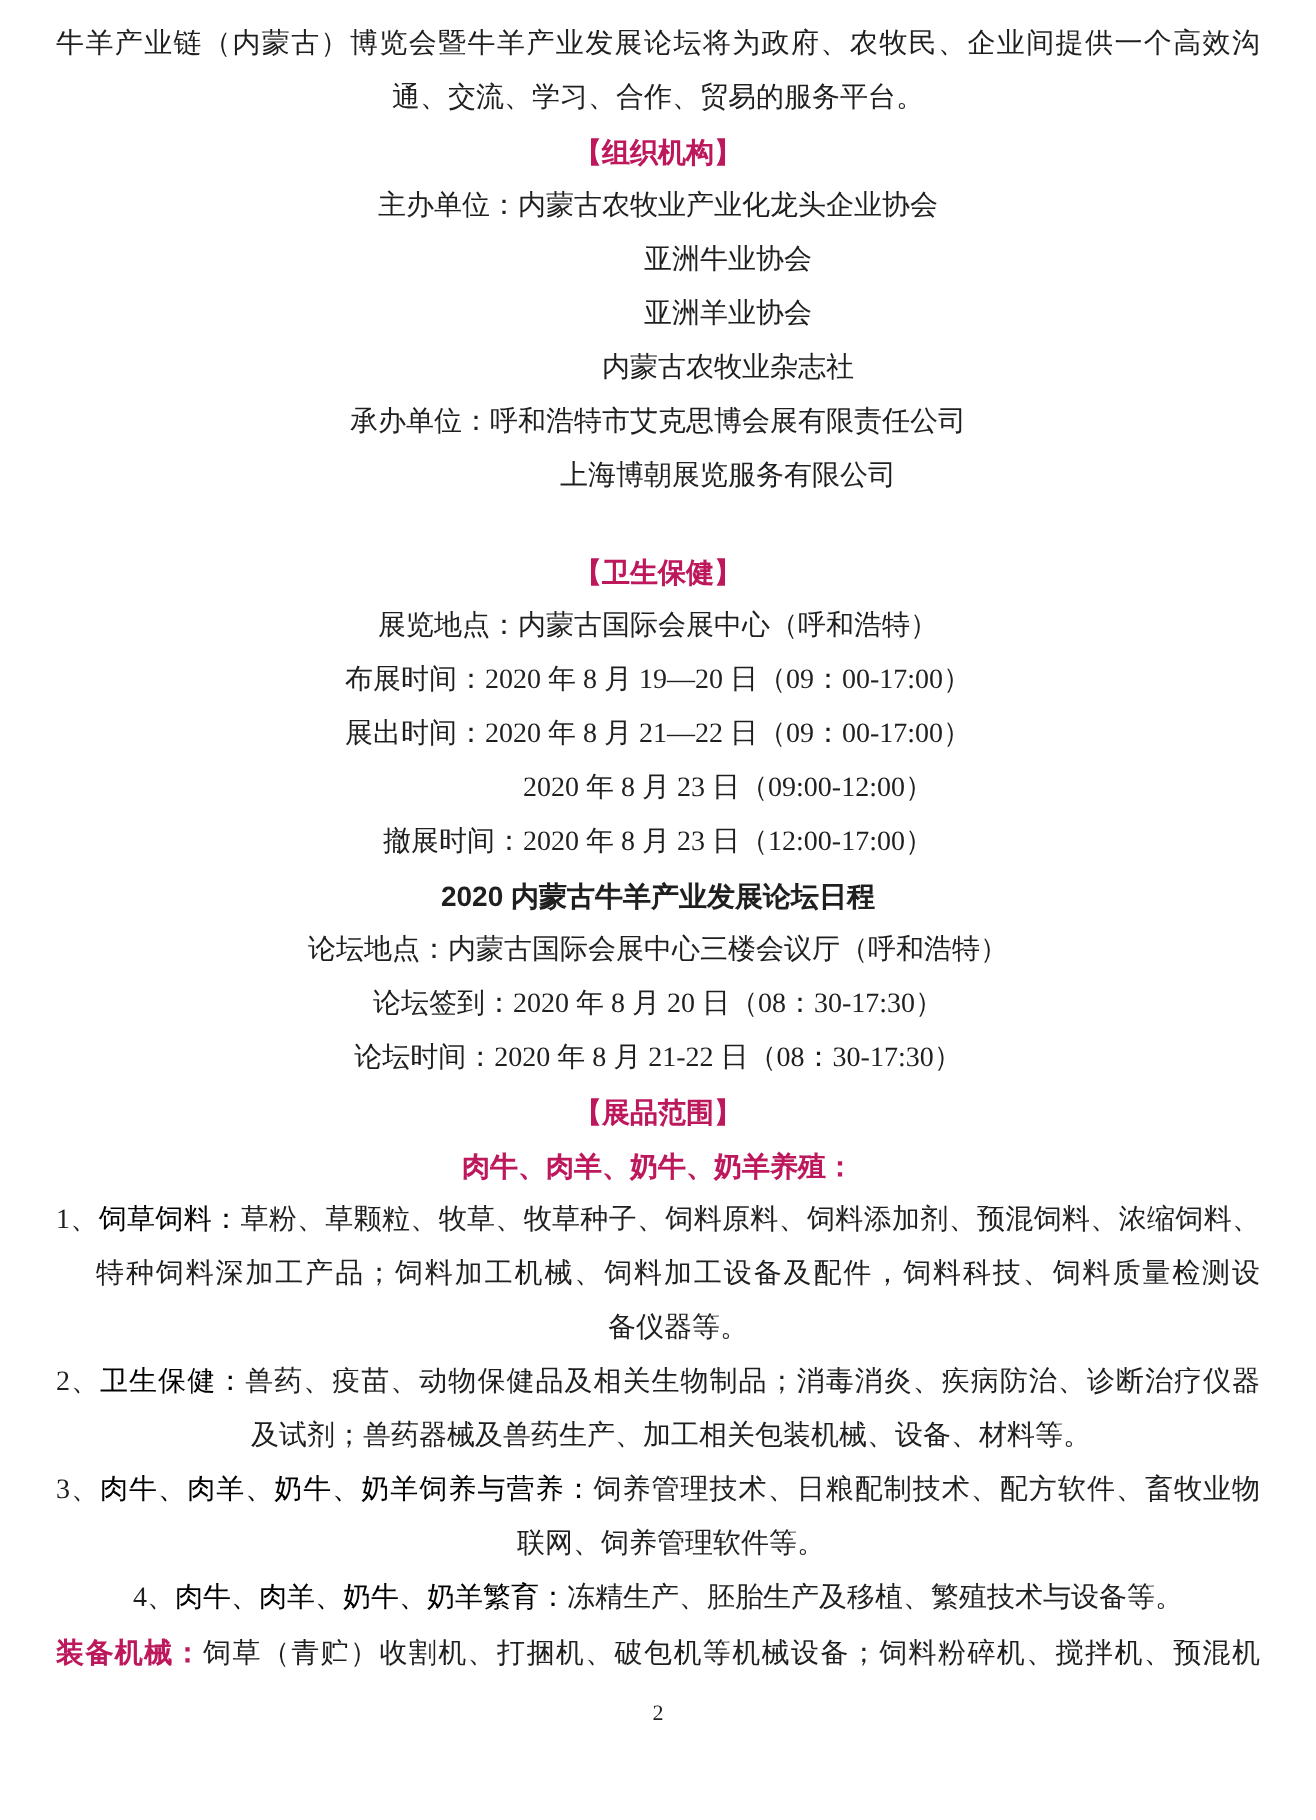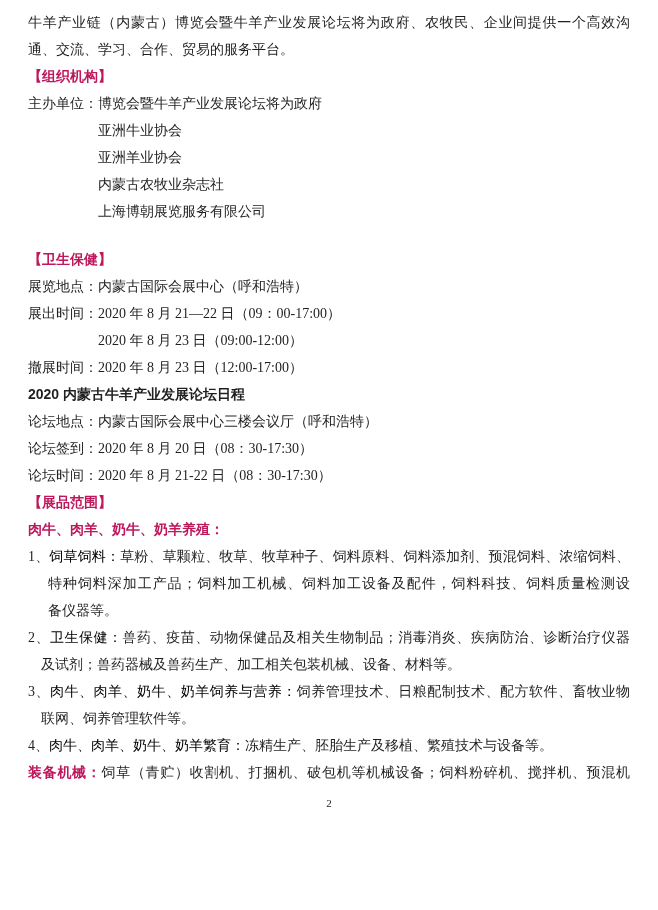--- a/index.html
+++ b/index.html
@@ -8,21 +8,21 @@
     background:#ffffff;
     box-sizing:border-box;
     padding:9px 28px 0 28px;
     font-family:"Liberation Serif","DejaVu Serif",serif;
     font-size:14px;
     line-height:27px;
     color:#1f1f1f;
     overflow:hidden;
     position:relative;
   }
-  .line{height:27px;overflow:hidden;white-space:nowrap;}
+  .line{height:27px;overflow:hidden;white-space:nowrap;text-align:center;}
   .jfy{white-space:normal;text-align:justify;text-align-last:justify;}
   .b{font-weight:bold;font-family:"Liberation Sans","DejaVu Sans",sans-serif;}
   .red{color:#000000;}
   .redb{color:#be185d;font-weight:bold;font-family:"Liberation Sans","DejaVu Sans",sans-serif;}
   .ind70{padding-left:70px;}
   .ind20{padding-left:20px;}
   .ind13{padding-left:13px;}
   .spacer{height:21px;}
   .pageno{
     text-align:center;
@@ -35,32 +35,34 @@
 </head>
 <body>
 
 <div class="page">
 
   <div class="line jfy">牛羊产业链（内蒙古）博览会暨牛羊产业发展论坛将为政府、农牧民、企业间提供一个高效沟</div>
   <div class="line">通、交流、学习、合作、贸易的服务平台。</div>
 
   <div class="line redb">【组织机构】</div>
 
-  <div class="line"><span>主办单位：</span><span>博览会暨牛羊产业发展论坛将为政府</span></div>
+  <div class="line"><span>主办单位：</span><span>内蒙古农牧业产业化龙头企业协会</span></div>
   <div class="line ind70">亚洲牛业协会</div>
   <div class="line ind70">亚洲羊业协会</div>
   <div class="line ind70">内蒙古农牧业杂志社</div>
 
+  <div class="line"><span>承办单位：</span><span>呼和浩特市艾克思博会展有限责任公司</span></div>
   <div class="line ind70">上海博朝展览服务有限公司</div>
 
   <div class="spacer"></div>
 
   <div class="line redb">【卫生保健】</div>
 
   <div class="line">展览地点：内蒙古国际会展中心（呼和浩特）</div>
+  <div class="line">布展时间：2020 年 8 月 19—20 日（09：00-17:00）</div>
   <div class="line">展出时间：2020 年 8 月 21—22 日（09：00-17:00）</div>
   <div class="line ind70">2020 年 8 月 23 日（09:00-12:00）</div>
   <div class="line">撤展时间：2020 年 8 月 23 日（12:00-17:00）</div>
 
   <div class="line b">2020 内蒙古牛羊产业发展论坛日程</div>
   <div class="line">论坛地点：内蒙古国际会展中心三楼会议厅（呼和浩特）</div>
   <div class="line">论坛签到：2020 年 8 月 20 日（08：30-17:30）</div>
   <div class="line">论坛时间：2020 年 8 月 21-22 日（08：30-17:30）</div>
 
   <div class="line redb">【展品范围】</div>

